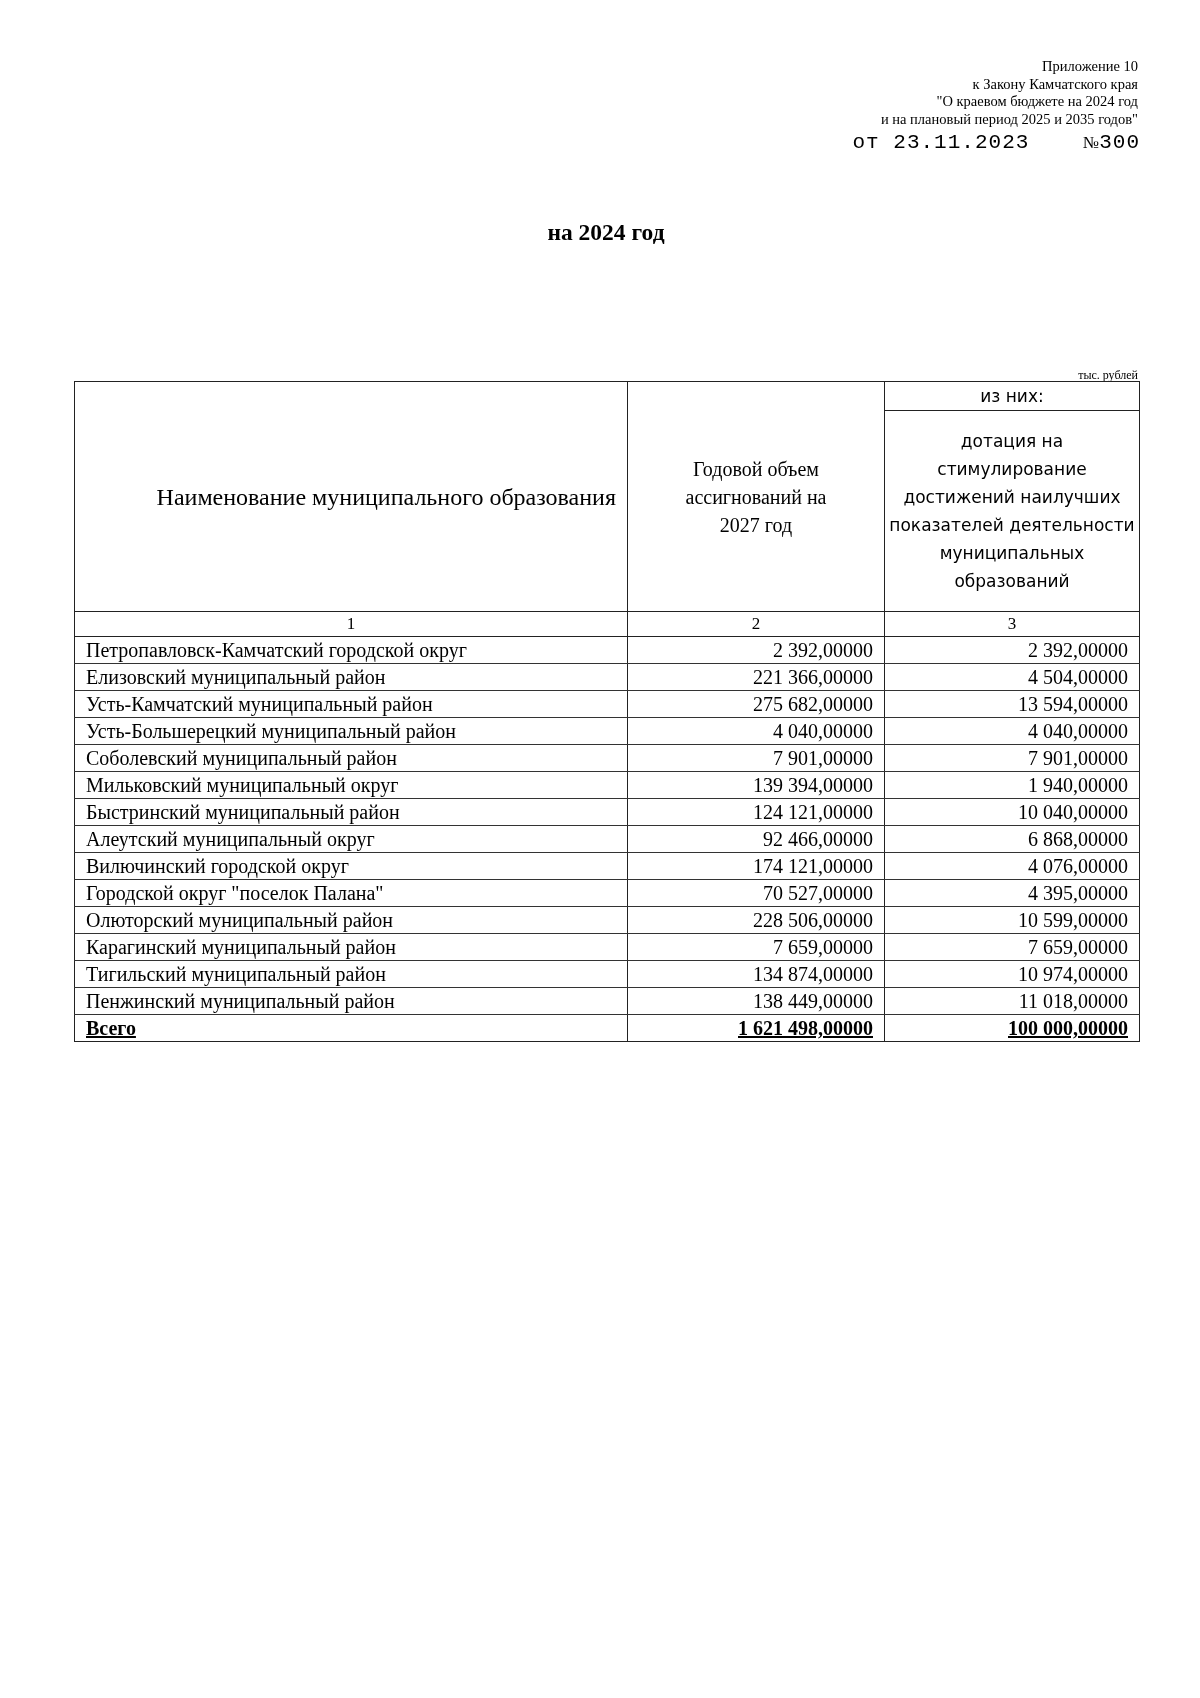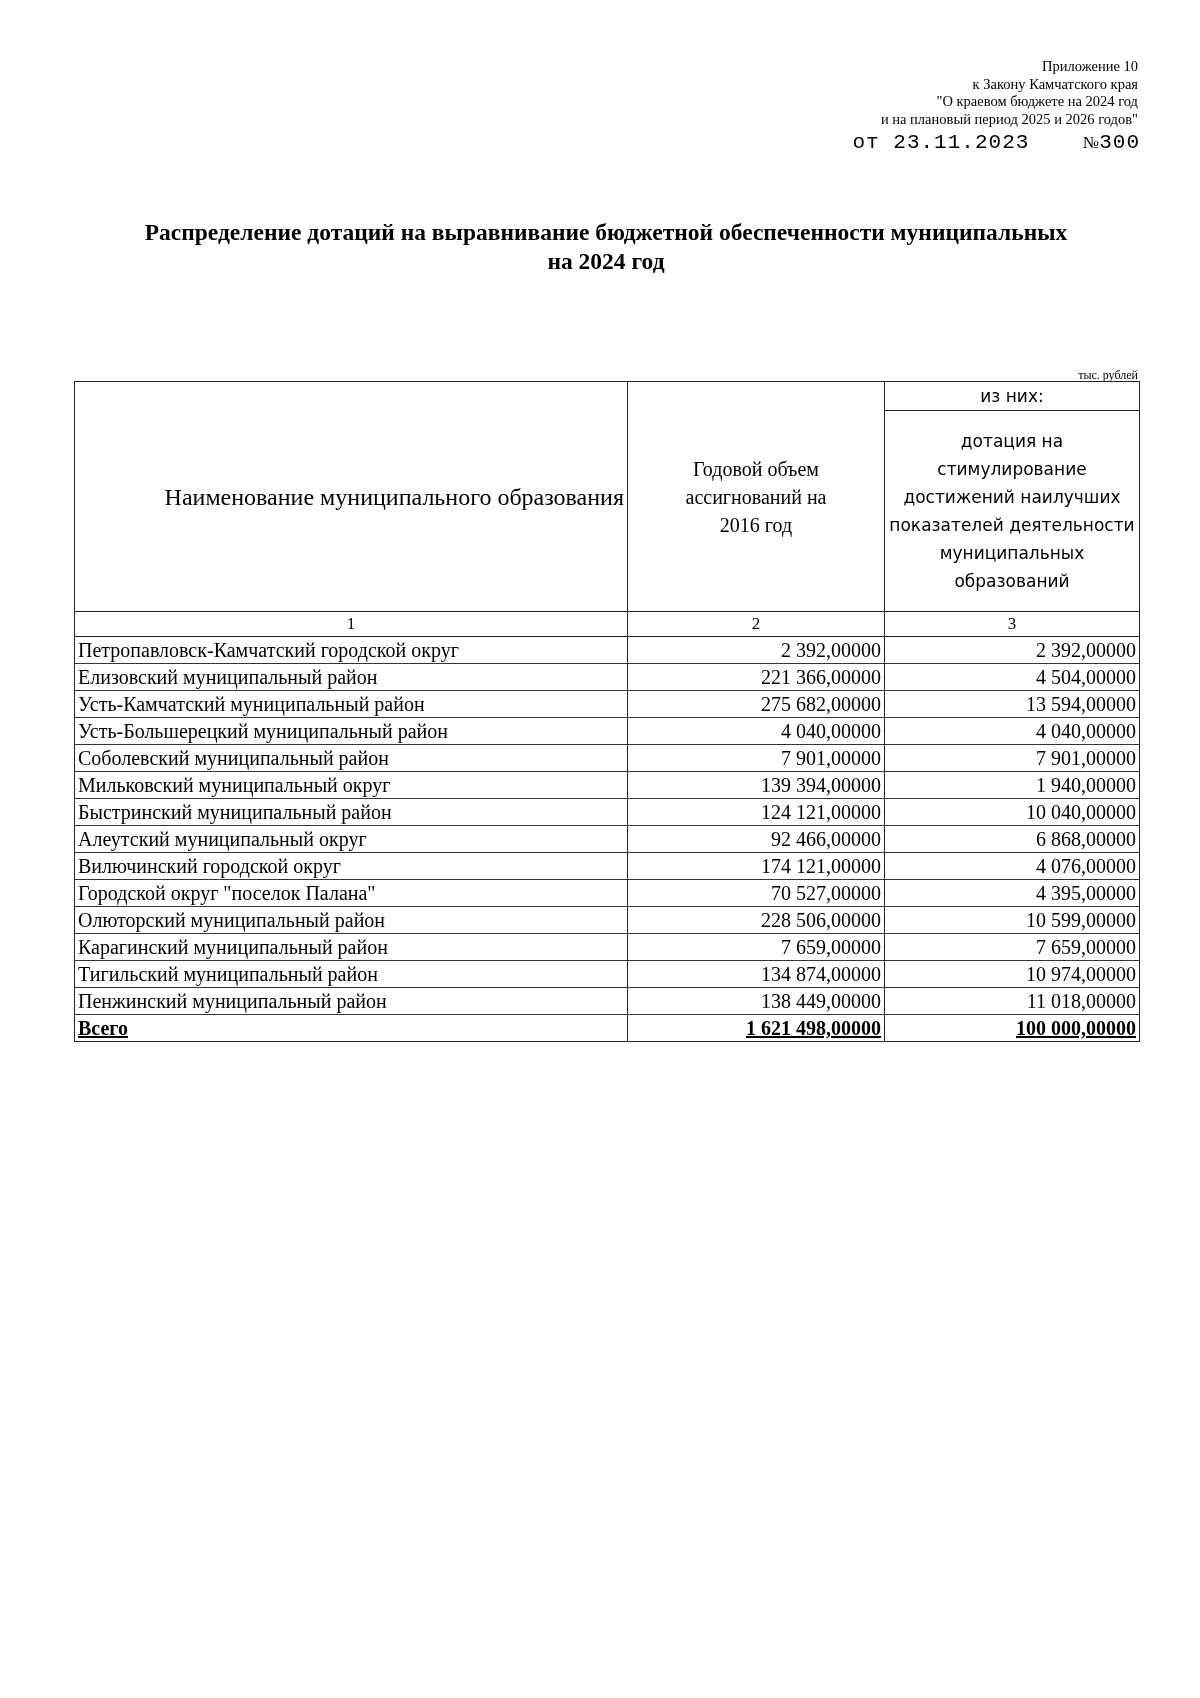--- a/index.html
+++ b/index.html
@@ -5,68 +5,67 @@
   html, body { margin: 0; padding: 0; background: #ffffff; }
   body { width: 1200px; height: 1698px; position: relative; overflow: hidden; color: #000; font-family: "Liberation Serif", serif; }
   .appendix { position: absolute; right: 62px; top: 58px; text-align: right; font-size: 14.5px; line-height: 17.5px; }
   .appendix div { white-space: nowrap; }
   .stamp { position: absolute; right: 60px; top: 131px; font-family: "Liberation Mono", monospace; font-size: 21px; letter-spacing: 1px; white-space: nowrap; }
   .stamp .u { text-underline-offset: 3px; }
   .stamp .num-sign { font-family: "Liberation Serif", serif; font-size: 17px; letter-spacing: 0; margin-left: 40px; }
   .title { position: absolute; left: 74px; width: 1064px; top: 218px; text-align: center; font-weight: bold; font-size: 23.5px; line-height: 29px; }
   .units { position: absolute; right: 62px; top: 368px; font-size: 12px; }
   table.grid { position: absolute; left: 74px; top: 381px; width: 1065px; border-collapse: collapse; table-layout: fixed; font-size: 20px; }
-  table.grid td { border: 1.5px solid #222; padding: 0 3px; line-height: 26px; height: 26px; white-space: nowrap; overflow: hidden; }
+  table.grid td { border: 1.5px solid #222; padding: 0 11px; line-height: 26px; height: 26px; white-space: nowrap; overflow: hidden; }
   table.grid col.c1 { width: 553px; }
   table.grid col.c2 { width: 257px; }
   table.grid col.c3 { width: 255px; }
   .hdr-name { text-align: right; vertical-align: middle; font-size: 24px; margin-left: 27px; }
   .hdr-vol { text-align: center; vertical-align: middle; line-height: 28px !important; white-space: normal !important; }
   .hdr-of { text-align: center; font-family: "DejaVu Sans", sans-serif; font-size: 17px; height: 28px !important; }
   .hdr-sub { text-align: center; font-family: "DejaVu Sans", sans-serif; font-size: 17px; line-height: 28px !important; white-space: normal !important; padding: 2px 2px !important; }
   .colnum { text-align: center; font-size: 17px; height: 24px !important; line-height: 24px !important; }
   .name { text-align: left; }
   .val { text-align: right; }
   tr.total td { font-weight: bold; font-size: 20px; text-decoration: underline; }
   tr.data td { border-bottom: 1.5px solid #333; }
 </style>
 </head>
 <body>
 
 <div class="appendix">
   <div>Приложение 10</div>
   <div>к Закону Камчатского края</div>
   <div>"О краевом бюджете на 2024 год</div>
-  <div>и на плановый период 2025 и 2026 годов"</div>
+  <div>и на плановый период 2025 и 2035 годов"</div>
 </div>
 
 <div class="stamp">
   <span>от</span>
   <span class="u">23.11.2023</span>
   <span class="num-sign">№</span><span class="u">300</span>
 </div>
 
 <div class="title">
-  <div>Распределение дотаций на выравнивание бюджетной обеспеченности муниципальных</div>
   <div>на 2024 год</div>
 </div>
 
 <div class="units">тыс. рублей</div>
 
 <table class="grid">
   <colgroup>
       <col class="c1">
       <col class="c2">
       <col class="c3">
     </colgroup>
   <tbody>
       <tr>
     <td rowspan="2" class="hdr-name">Наименование муниципального образования</td>
     <td rowspan="2" class="hdr-vol">
-          <div style="width:150px;margin:0 auto;">Годовой объем ассигнований на 2016 год</div>
+          <div style="width:150px;margin:0 auto;">Годовой объем ассигнований на 2027 год</div>
         </td>
     <td class="hdr-of">из них:</td>
   </tr>
   <tr>
     <td class="hdr-sub" style="height:196px;">дотация на стимулирование достижений наилучших показателей деятельности муниципальных образований</td>
   </tr>
   <tr>
     <td class="colnum">1</td>
     <td class="colnum">2</td>
     <td class="colnum">3</td>

